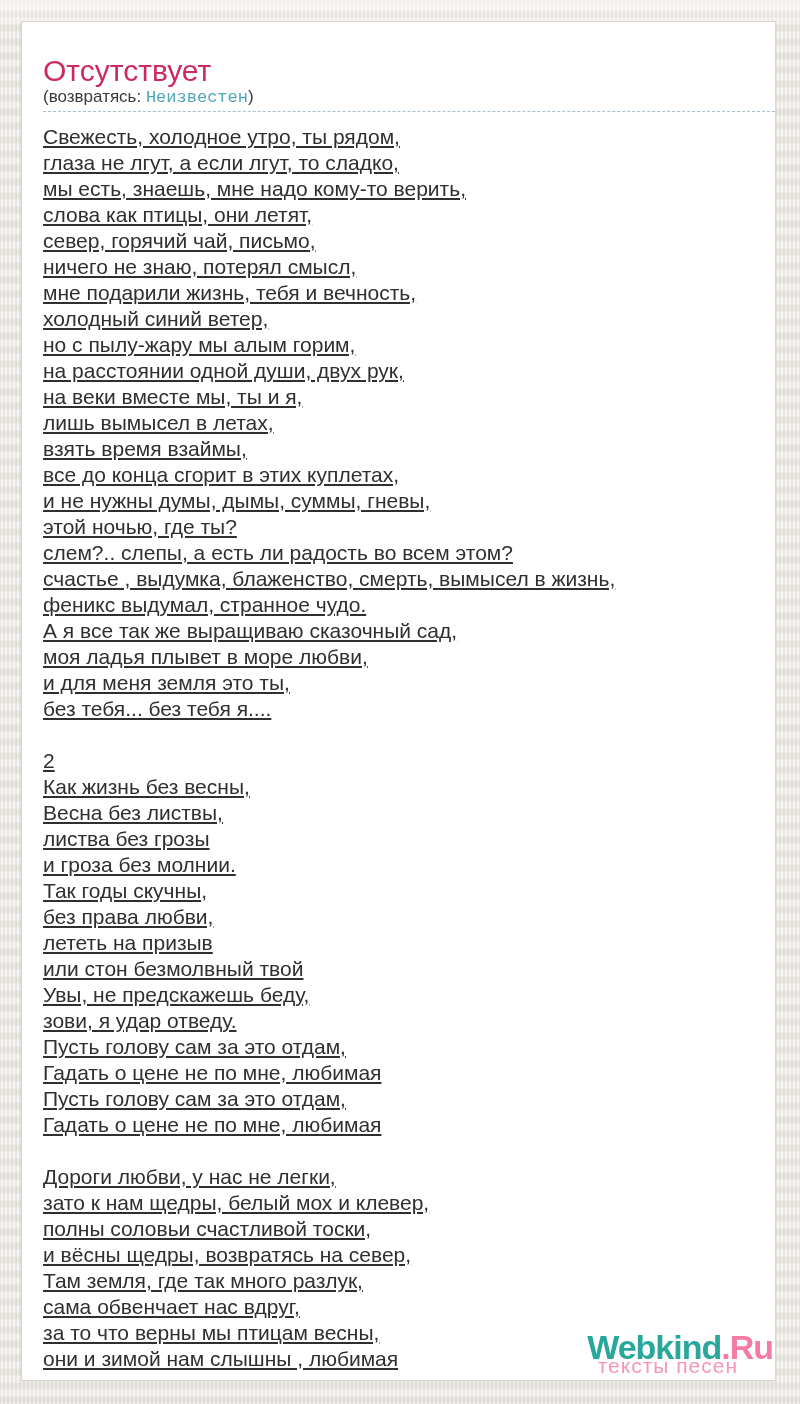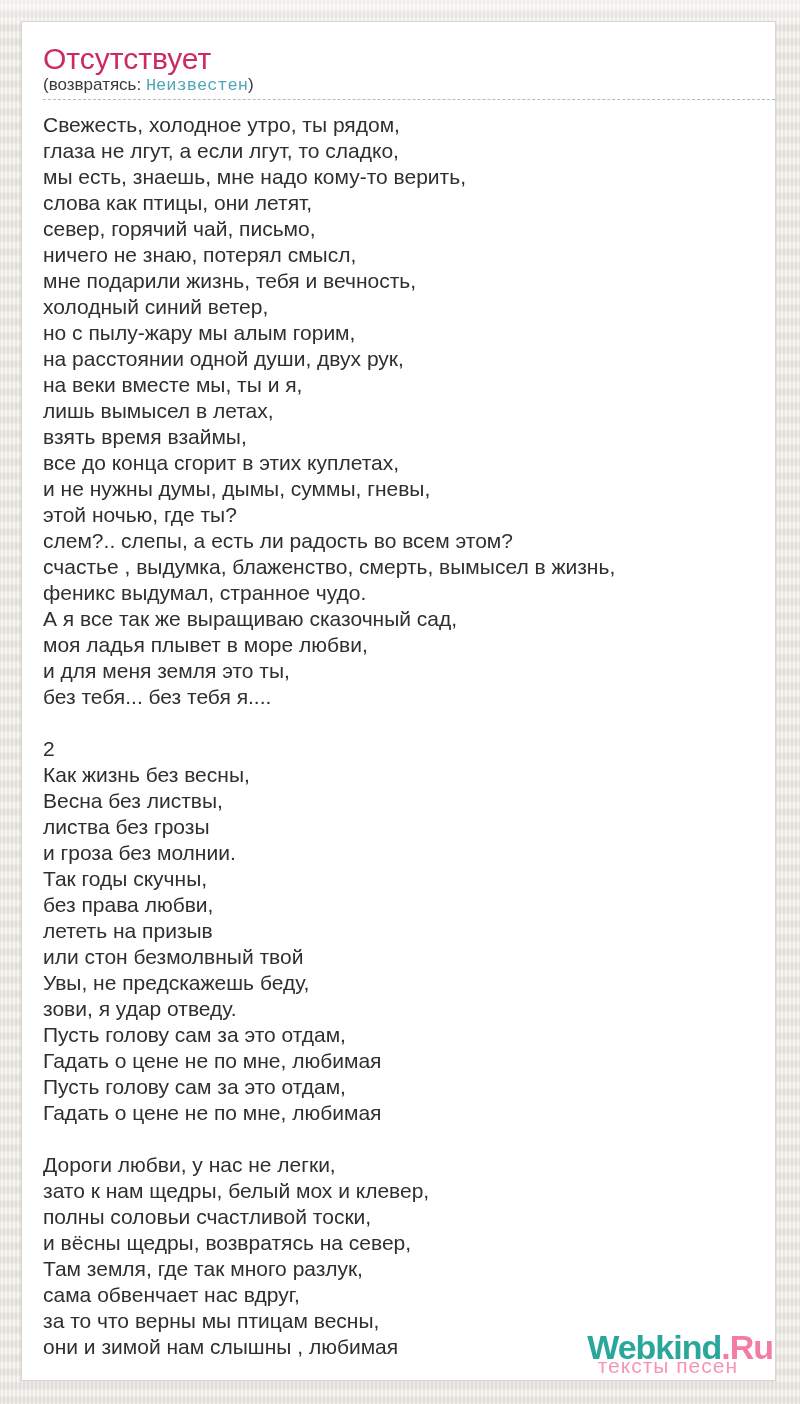--- a/index.html
+++ b/index.html
@@ -12,40 +12,41 @@
       radial-gradient(rgba(255,255,255,.55) 1px, transparent 1.4px),
       radial-gradient(rgba(213,208,202,.45) 1px, transparent 1.4px);
     background-size:100% 100%, 4px 14px, 4px 14px;
     background-position:0 0, 0 0, 2px 7px;
   }
   .card{
     position:absolute;left:21px;top:21px;width:755px;height:1360px;
     background:#ffffff;border:1px solid #d9d6d1;
     box-shadow:0 1px 2px rgba(0,0,0,.06);
     box-sizing:border-box;
-    padding:23px 21px 0 21px;
+    padding:35px 21px 0 21px;
   }
   h1.page-title{
     margin:0;font-size:30px;line-height:28px;font-weight:normal;
     color:#cb2b60;letter-spacing:0;
   }
   .artist-line{
     margin-top:2px;font-size:17px;line-height:20px;color:#3a3a3a;
   }
   .artist-line a{
     color:#4fa6b6;text-decoration:none;font-family:Liberation Mono, monospace;
   }
   .header-divider{
     height:0;border-bottom:1px dashed #a9bfce;
     margin:3px -21px 0 0;
   }
   .lyrics{
     margin-top:12px;
     font-size:21px;line-height:26px;color:#2f2f2f;
     white-space:pre-line;
+    text-decoration:underline;
   }
   .logo{
     position:absolute;right:2px;bottom:7px;text-align:right;
     text-decoration:none;display:block;
   }
   .logo-main{
     font-size:34px;font-weight:bold;line-height:34px;letter-spacing:-1px;
   }
   .logo-webkind{color:#29a79b;}
   .logo-ru{color:#f47ba6;}

